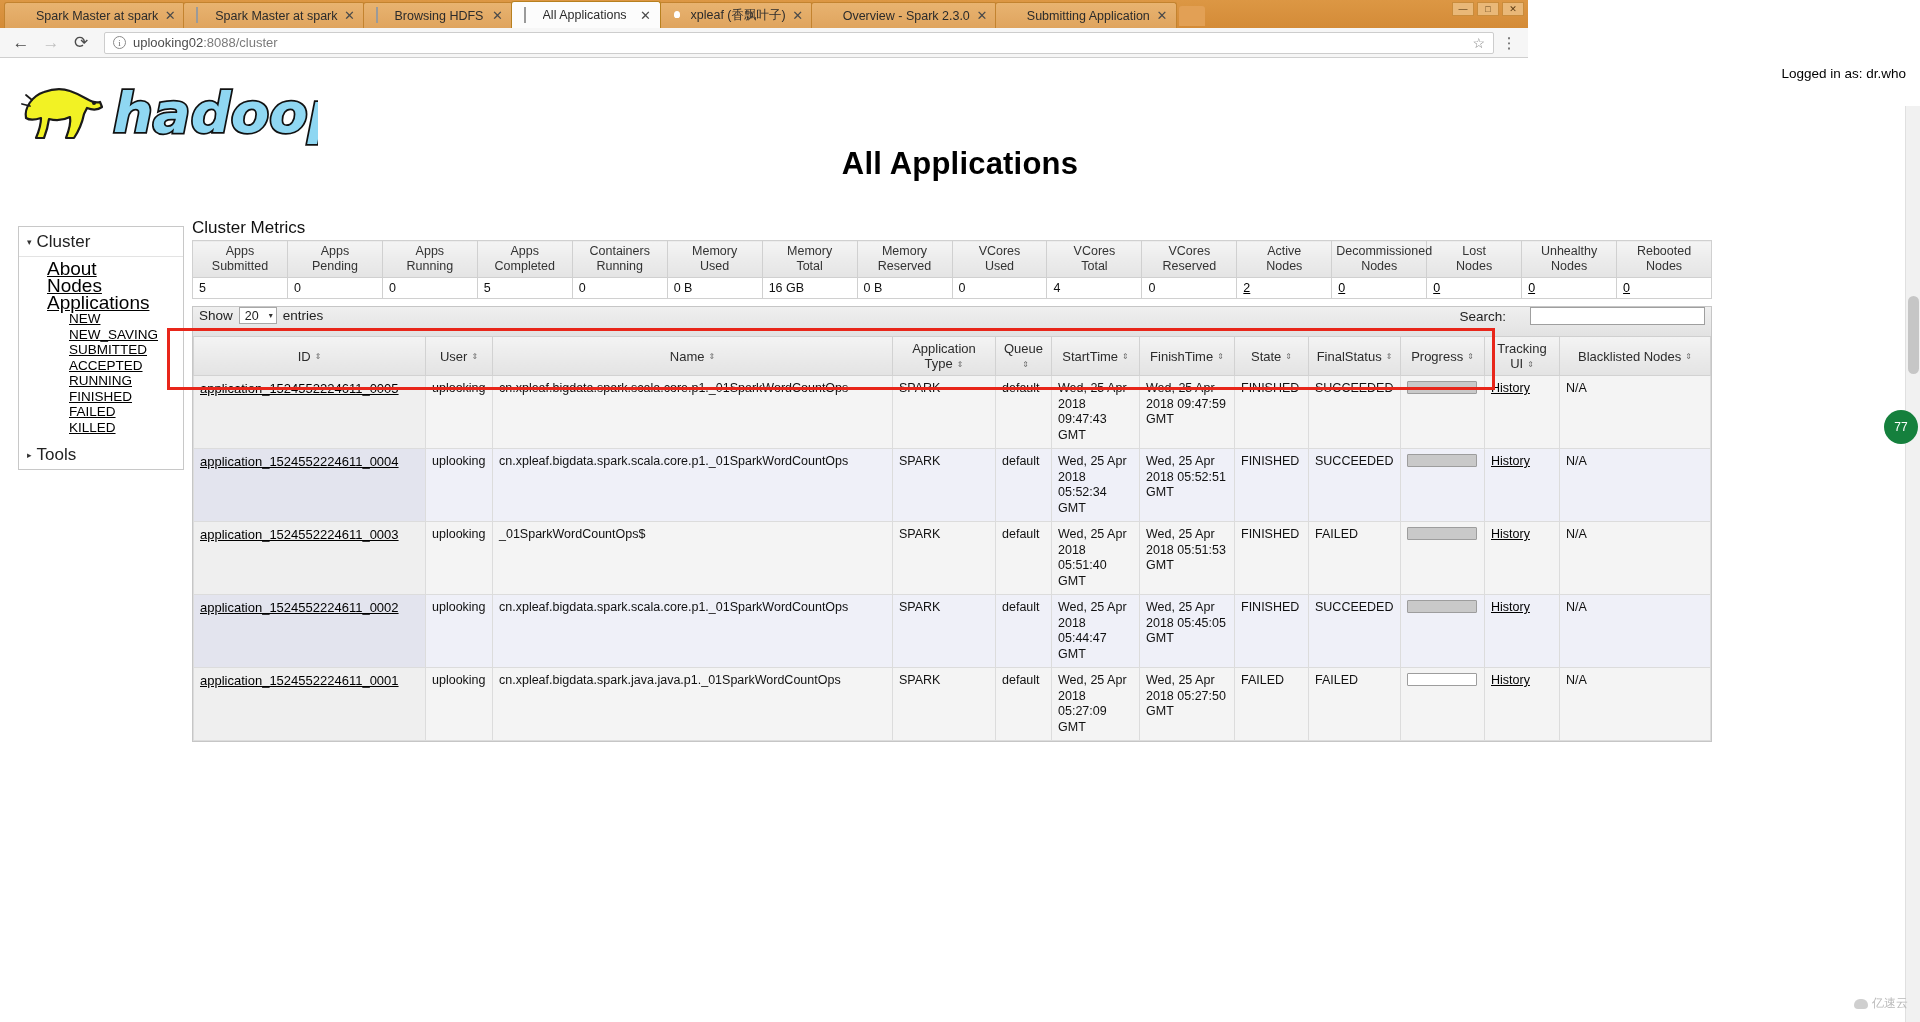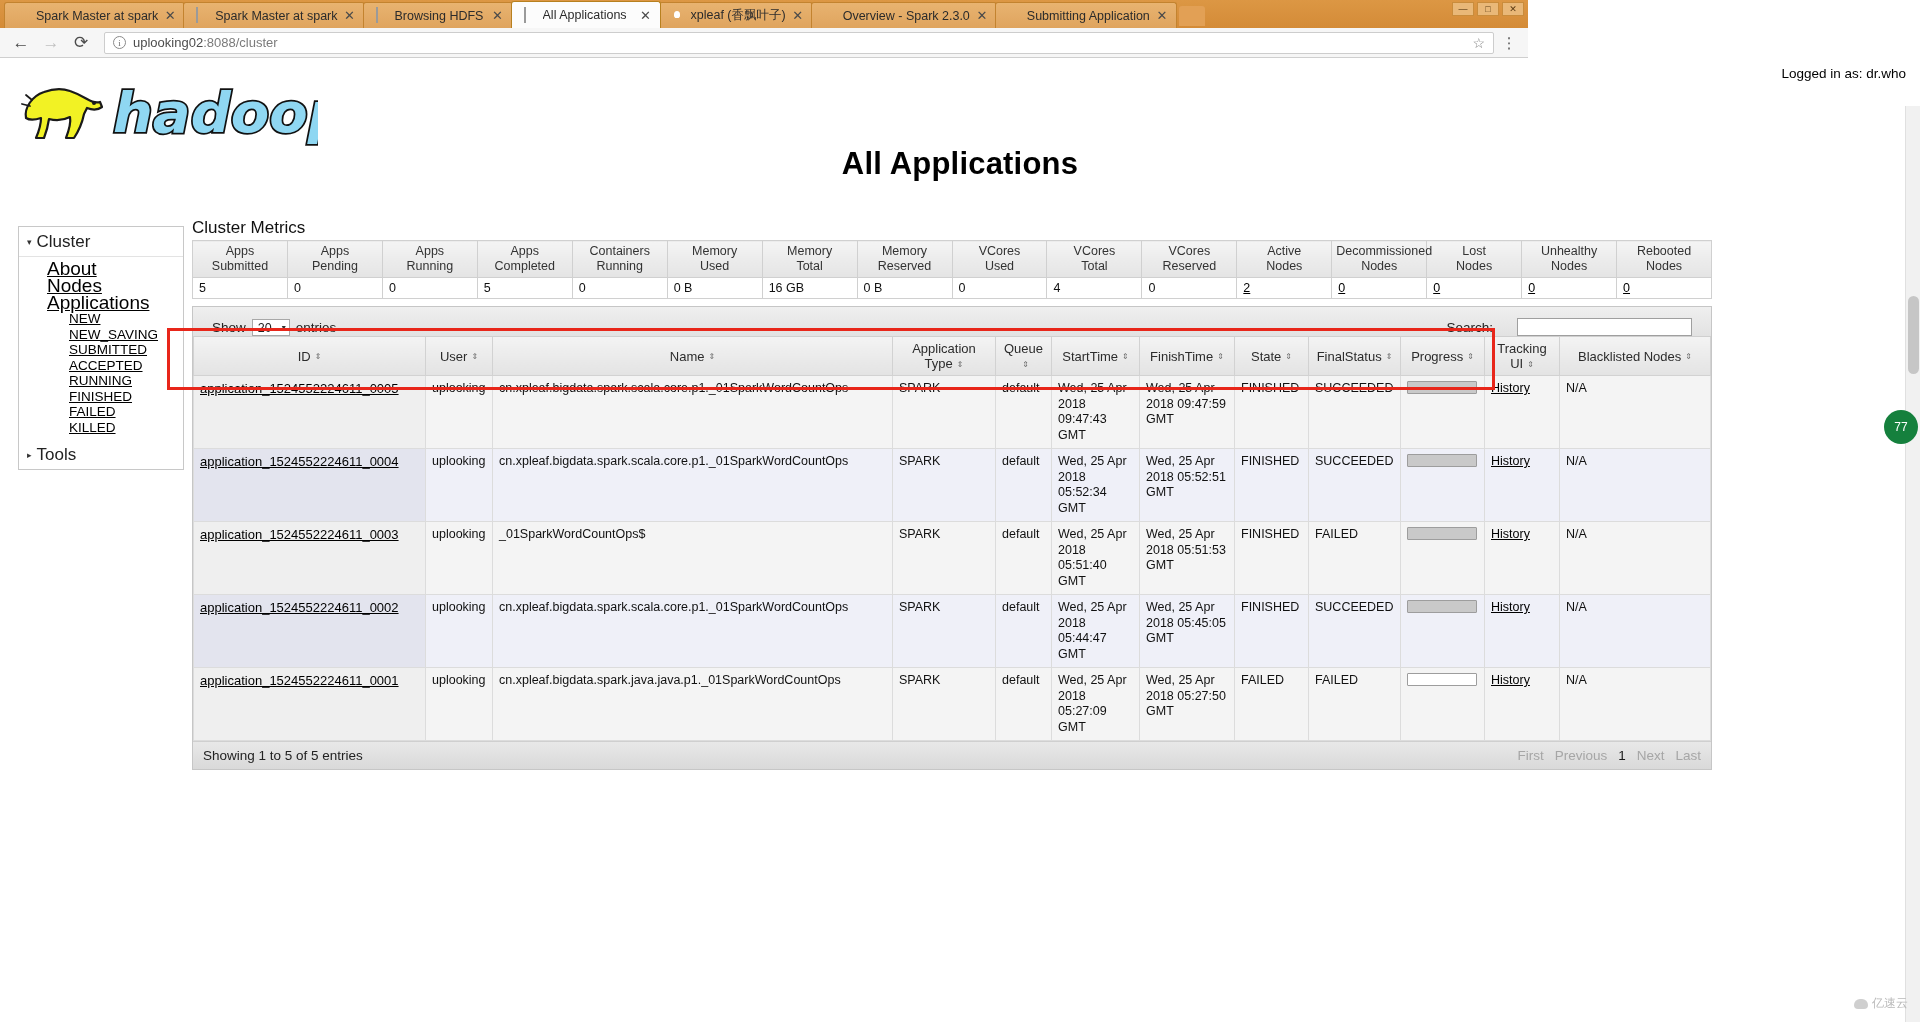--- a/index.html
+++ b/index.html
@@ -284,22 +284,22 @@
     left: 192px; top: 248px;
     width: 1520px;
     border: 1px solid #c6c6c6;
     background: #fff;
   }
   .apps-toolbar {
     height: 30px;
     background: #e9e9e9;
     background: linear-gradient(#efefef, #e2e2e2);
     display: flex;
-    align-items: flex-end;
-    padding: 0 19px;
+    align-items: flex-start;
+    padding: 0 6px;
     font-size: 13.5px;
     color: #222;
     border-bottom: 1px solid #cfcfcf;
   }
   .show-entries { display: flex; align-items: center; gap: 6px; }
   .entries-select {
     display: inline-flex;
     align-items: center;
     gap: 10px;
     background: #fff;
@@ -713,30 +713,20 @@
             <td>Wed, 25 Apr 2018 05:27:50 GMT</td>
             <td>FAILED</td>
             <td>FAILED</td>
             <td><span class="progress-bar empty"></span></td>
             <td class="col-history"><a href="#">History</a></td>
             <td>N/A</td>
           </tr>
         </tbody>
       </table>
 
-      <div class="apps-footer">
-        <span>Showing 1 to 5 of 5 entries</span>
-        <span class="pager">
-          <span class="dim">First</span>
-          <span class="dim">Previous</span>
-          <span class="cur">1</span>
-          <span class="dim">Next</span>
-          <span class="dim">Last</span>
-        </span>
-      </div>
     </div>
 
     <div class="highlight-rect"></div>
 
     <div class="page-scrollbar">
       <div class="thumb"></div>
     </div>
 
     <div class="float-badge">77</div>
 

